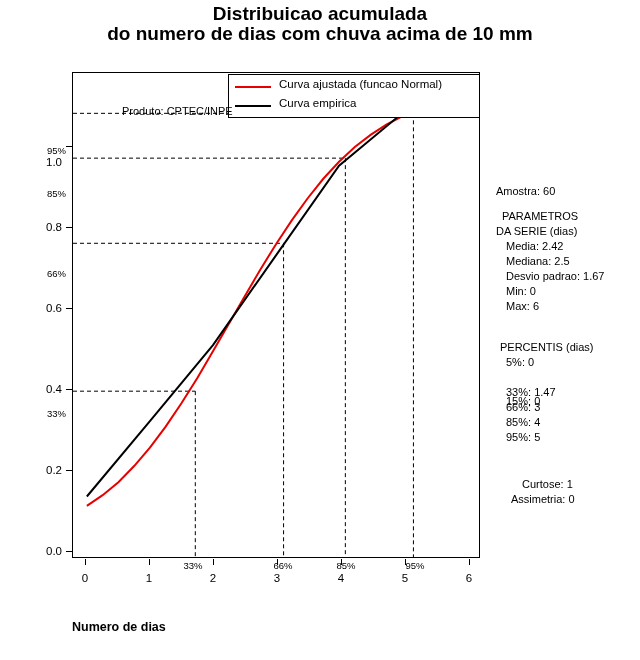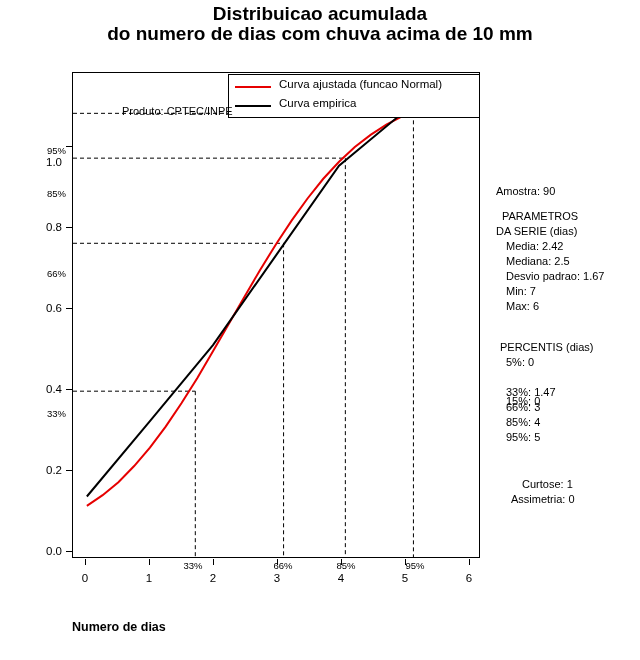--- a/index.html
+++ b/index.html
@@ -213,27 +213,27 @@
       <div class="legend-text">Curva ajustada (funcao Normal)</div>
     </div>
     <div class="legend-row" style="top:21px;">
       <div class="legend-line" id="legend-line-1" style="background: rgb(0, 0, 0);"></div>
       <div class="legend-text">Curva empirica</div>
     </div>
   </div>
 
   <div id="produto">Produto: CPTEC/INPE</div>
 
-  <div class="stat" style="left:496px; top:185px;">Amostra: 90</div>
+  <div class="stat" style="left:496px; top:185px;">Amostra: 60</div>
   <div class="stat" style="left:502px; top:210px;">PARAMETROS</div>
   <div class="stat" style="left:496px; top:225px;">DA SERIE (dias)</div>
   <div class="stat" style="left:506px; top:240px;">Media: 2.42</div>
   <div class="stat" style="left:506px; top:255px;">Mediana: 2.5</div>
   <div class="stat" style="left:506px; top:270px;">Desvio padrao: 1.67</div>
-  <div class="stat" style="left:506px; top:285px;">Min: 7</div>
+  <div class="stat" style="left:506px; top:285px;">Min: 0</div>
   <div class="stat" style="left:506px; top:300px;">Max: 6</div>
 
   <div class="stat" style="left:500px; top:341px;">PERCENTIS (dias)</div>
   <div class="stat" style="left:506px; top:356px;">5%: 0</div>
   <div class="stat" style="left:506px; top:362px;margin-top:33px;">15%: 0</div>
   <div class="stat" style="left:506px; top:386px;">33%: 1.47</div>
   <div class="stat" style="left:506px; top:401px;">66%: 3</div>
   <div class="stat" style="left:506px; top:416px;">85%: 4</div>
   <div class="stat" style="left:506px; top:431px;">95%: 5</div>
 

